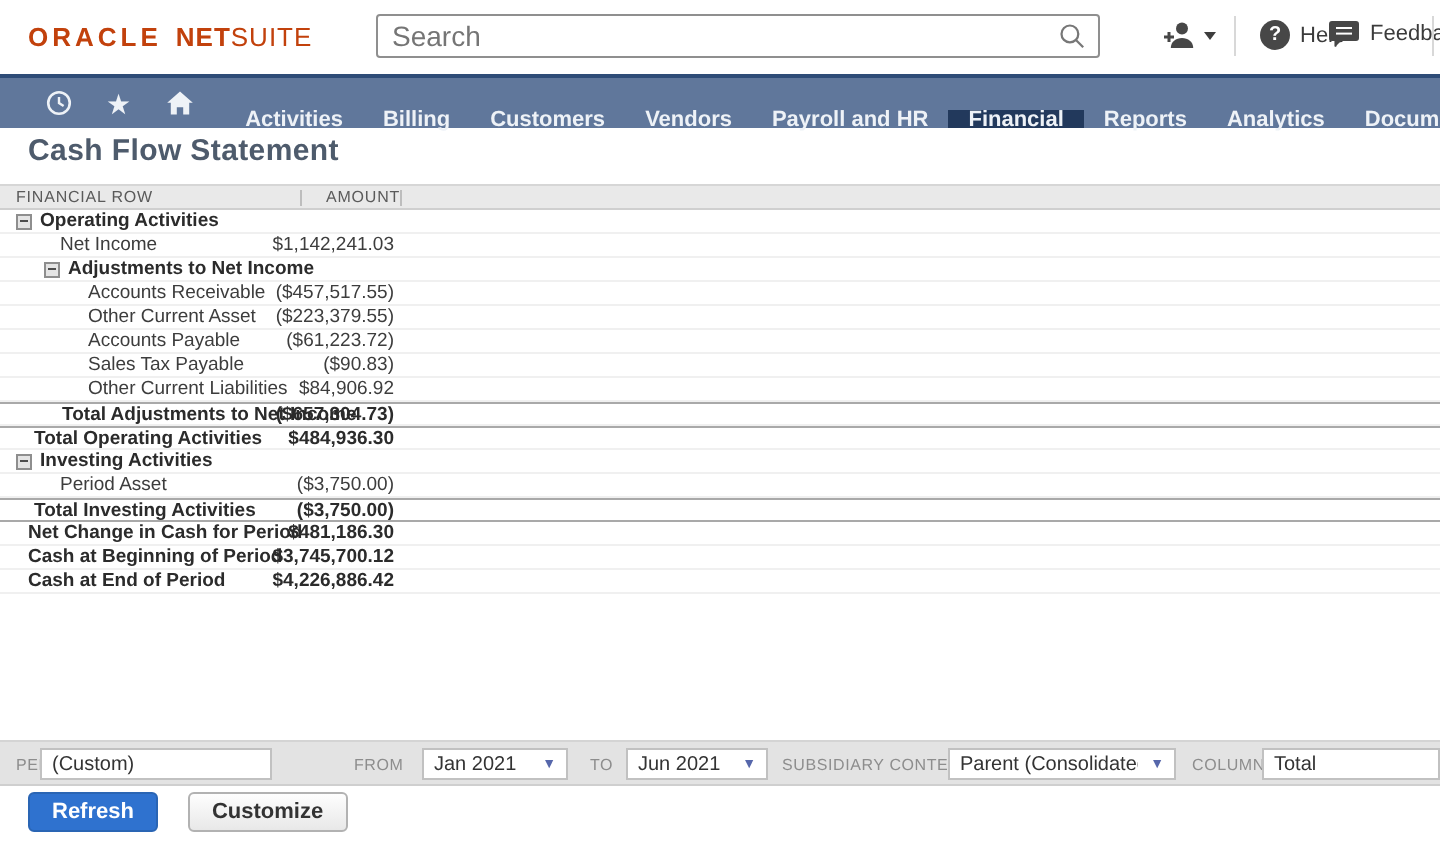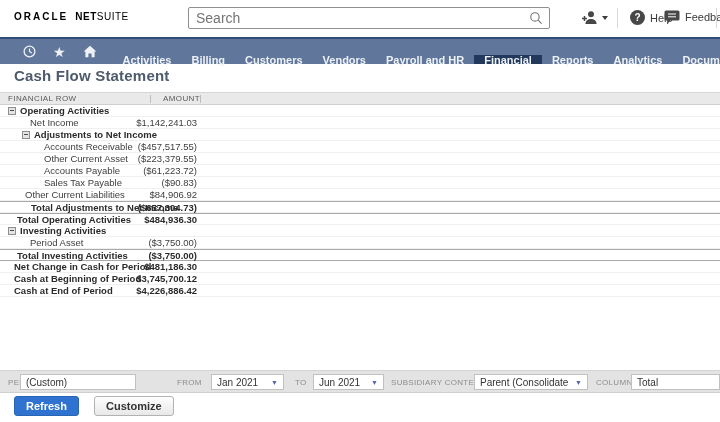--- a/index.html
+++ b/index.html
@@ -1,21 +1,21 @@
 <!DOCTYPE html>
 <html style="--nav-bg: #60779b; --nav-active-bg: #22395c; --accent-blue: #2f72cf; --dropdown-arrow: #5667ab; --title-color: #4e5b6c;"><head>
 <meta charset="utf-8">
 <style>
   html,body { margin:0; padding:0; }
   body { width:720px; height:422px; font-family:"Liberation Sans",sans-serif; background:#fff; }
   .app { position:relative; width:720px; height:422px; overflow:hidden; background:#fff; }
 
   
   .topbar { position:absolute; top:0; left:0; width:720px; height:37px; background:#fff; }
-  .logo { position:absolute; left:14px; top:11px; font-size:10px; color:#000000; white-space:nowrap; }
+  .logo { position:absolute; left:14px; top:11px; font-size:13px; color:#c2410c; white-space:nowrap; }
   .logo .oracle { font-weight:bold; letter-spacing:2px; margin-right:7px; }
   .logo .net { font-weight:bold; letter-spacing:.5px; }
   .logo .suite { font-weight:normal; letter-spacing:.5px; }
   .search-box { position:absolute; left:188px; top:7px; width:362px; height:22px; border:1px solid #8f8f8f; border-radius:2px; background:#fff; display:flex; align-items:center; box-sizing:border-box; }
   .search-box input { border:none; outline:none; flex:1; font-size:14px; padding:0 7px; color:#444; background:transparent; font-family:inherit; }
   .search-glyph { display:flex; align-items:center; padding-right:6px; }
   .useradd { position:absolute; left:581px; top:9px; cursor:pointer; }
   .caret { position:absolute; left:602px; top:16px; width:0; height:0; border-left:3.5px solid transparent; border-right:3.5px solid transparent; border-top:4.5px solid #3d3d3d; cursor:pointer; }
   .tb-div { position:absolute; top:8px; width:1px; height:20px; background:#d8d8d8; }
   .tb-group { position:absolute; top:10px; display:flex; align-items:center; gap:5px; cursor:pointer; }
@@ -161,21 +161,21 @@
         </span><span class="tamount">($457,517.55)</span></div>
       <div class="trow"><span class="tlabel" style="padding-left: 44px;">
           <span>Other Current Asset</span>
         </span><span class="tamount">($223,379.55)</span></div>
       <div class="trow"><span class="tlabel" style="padding-left: 44px;">
           <span>Accounts Payable</span>
         </span><span class="tamount">($61,223.72)</span></div>
       <div class="trow"><span class="tlabel" style="padding-left: 44px;">
           <span>Sales Tax Payable</span>
         </span><span class="tamount">($90.83)</span></div>
-      <div class="trow"><span class="tlabel" style="padding-left: 25px; justify-content: center;">
+      <div class="trow"><span class="tlabel" style="padding-left: 44px; justify-content: center;">
           <span>Other Current Liabilities</span>
         </span><span class="tamount">$84,906.92</span></div>
       <div class="trow bold stop"><span class="tlabel" style="padding-left: 31px;">
           <span>Total Adjustments to Net Income</span>
         </span><span class="tamount">($657,304.73)</span></div>
       <div class="trow bold stop"><span class="tlabel" style="padding-left: 17px;">
           <span>Total Operating Activities</span>
         </span><span class="tamount">$484,936.30</span></div>
       <div class="trow bold"><span class="tlabel" style="padding-left: 8px;">
           <span class="twisty"></span>

